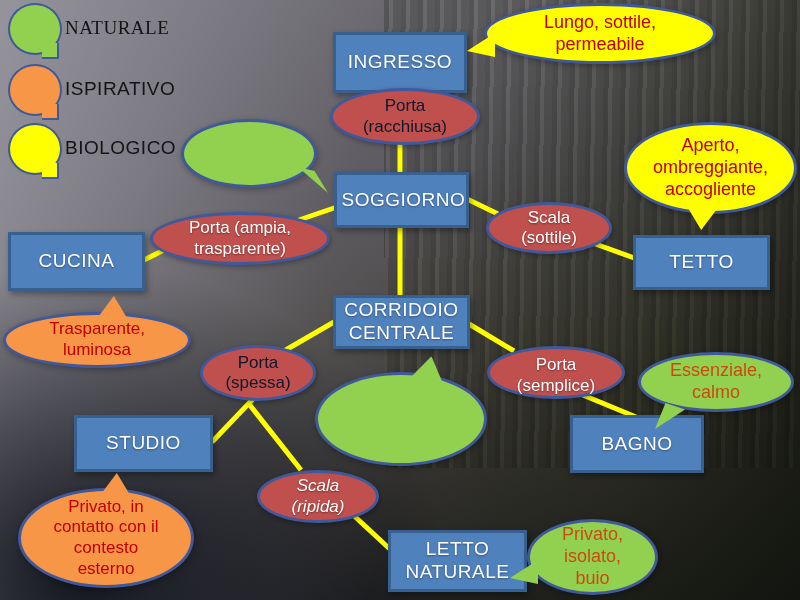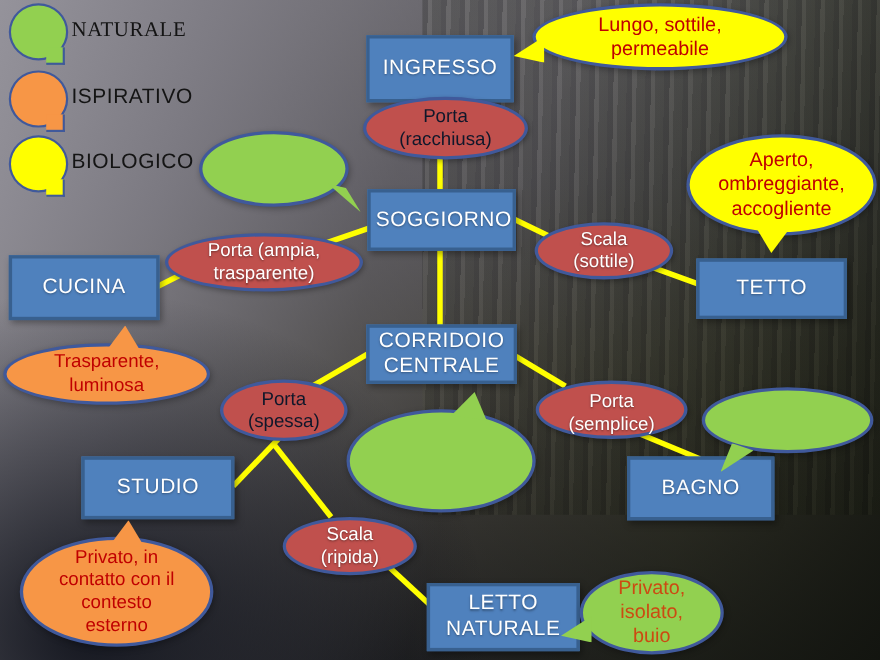--- a/index.html
+++ b/index.html
@@ -49,21 +49,21 @@
   #door-ampia{left:150px;top:212px;width:180px;height:53px;}
   #door-sottile{left:486px;top:202px;width:126px;height:52px;}
   #door-spessa{left:200px;top:345px;width:116px;height:56px;}
   #door-semplice{left:487px;top:346px;width:138px;height:53px;align-items:flex-end;}
   #door-ripida{left:257px;top:470px;width:122px;height:53px;}
   #door-racchiusa .txt{max-width:100px;}
   #door-ampia .txt{max-width:130px;}
   #door-sottile .txt{max-width:70px;}
   #door-spessa .txt{max-width:80px;}
   #door-semplice .txt{max-width:90px;}
-  #door-ripida .txt{max-width:70px;}
+  #door-ripida .txt{max-width:70px;font-style:italic;}
 
   
   .bubble{position:absolute;z-index:4;border:3px solid var(--shape-border);border-radius:50%;
     display:flex;align-items:center;justify-content:center;text-align:center;
     font-size:17px;line-height:1.22;box-shadow:1px 2px 6px rgba(0,0,0,.3);}
   .bubble.naturale{background:var(--green-fill);}
   .bubble.ispirativo{background:var(--orange-fill);}
   .bubble.biologico{background:var(--yellow-fill);}
   .bubble.red-note{color:var(--text-red);}
   .bubble.orange-note{color:var(--text-orange);}
@@ -214,20 +214,21 @@
   </div>
 <div class="bubble ispirativo red-note" id="bubble-luminosa">
   <span class="tail tail-up"></span>
   <span class="txt">Trasparente, luminosa</span>
   </div>
 <div class="bubble naturale orange-note" id="bubble-centro">
   <span class="tail tail-up"></span>
   </div>
 <div class="bubble naturale orange-note" id="bubble-essenziale">
   <span class="tail tail-downleft"></span>
+  <span class="txt">Essenziale, calmo</span>
   </div>
 <div class="bubble ispirativo red-note" id="bubble-contatto">
   <span class="tail tail-up"></span>
   <span class="txt">Privato, in contatto con il contesto esterno</span>
   </div>
 <div class="bubble naturale orange-note" id="bubble-isolato">
   <span class="tail tail-left"></span>
   <span class="txt">Privato, isolato, buio</span>
   </div>
 

